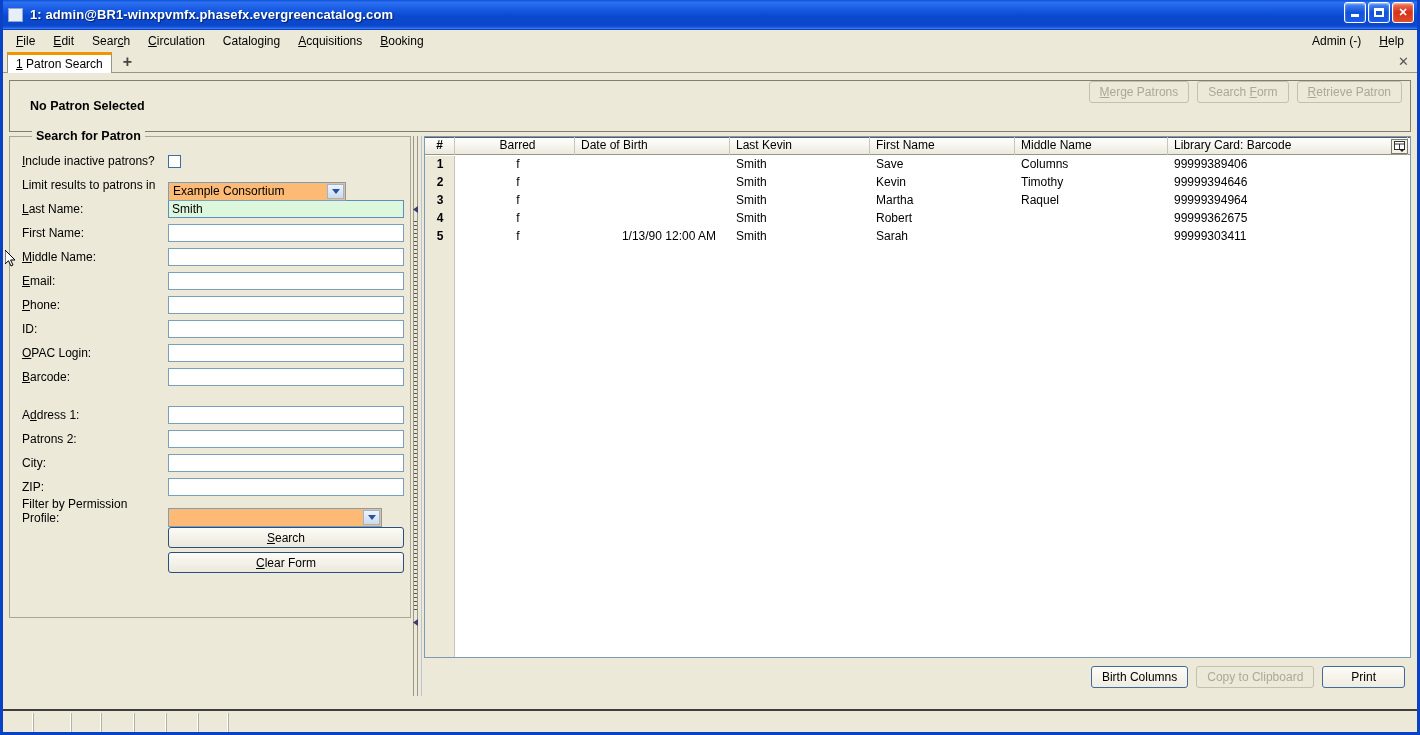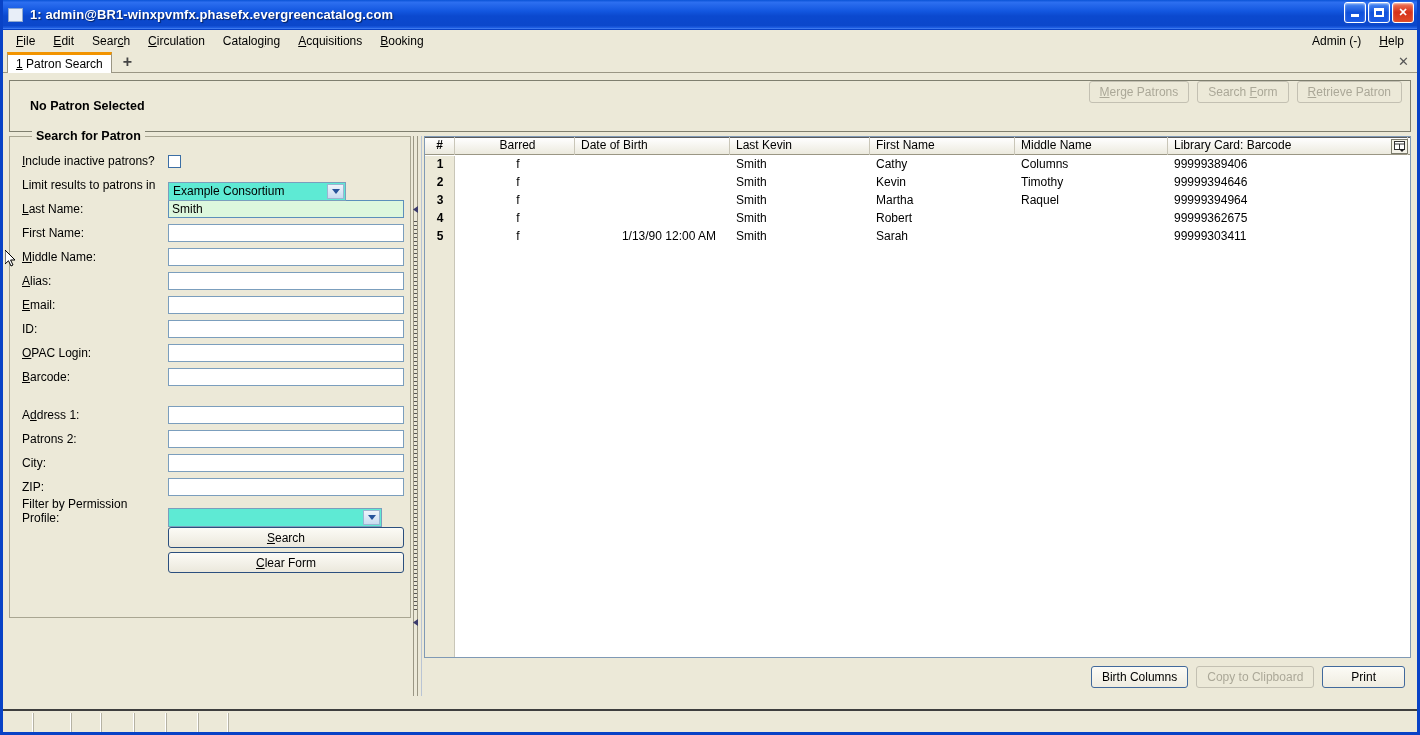--- a/index.html
+++ b/index.html
@@ -270,21 +270,21 @@
     outline: none;
   }
   .field.filled {
     background: #ddf7dd;
     border-color: #5c8fbb;
   }
   .select {
     width: 178px;
     height: 19px;
     border: 1px solid #7b9ebd;
-    background: #5eead4;
+    background: #fdba74;
     display: flex;
     align-items: center;
     padding-left: 4px;
     font-size: 12px;
     position: relative;
     cursor: default;
     margin-top: 12px;
   }
   .select.wide { width: 214px; }
   .select .arrowbox {
@@ -528,30 +528,30 @@
           <div class="form-row">
             <div class="lbl">First Name:</div>
             <input class="field" value="" style="">
           </div>
 
           <div class="form-row">
             <div class="lbl"><u>M</u>iddle Name:</div>
             <input class="field" value="" style="">
           </div>
 
-          <div class="form-row">
-            <div class="lbl"><u>A</u>lias:</div>
-            <input class="field" value="" style="">
-          </div>
 
           <div class="form-row">
             <div class="lbl"><u>E</u>mail:</div>
             <input class="field" value="" style="">
           </div>
 
+          <div class="form-row">
+            <div class="lbl"><u>P</u>hone:</div>
+            <input class="field" value="" style="">
+          </div>
 
           <div class="form-row">
             <div class="lbl">ID:</div>
             <input class="field" value="" style="">
           </div>
 
           <div class="form-row">
             <div class="lbl"><u>O</u>PAC Login:</div>
             <input class="field" value="" style="">
           </div>
@@ -634,21 +634,21 @@
               </svg>
             </div>
           </div>
 
           <div class="grid-body">
             <div class="grid-row">
               <div class="gc col-num">1</div>
               <div class="gc col-barred">f</div>
               <div class="gc col-dob dob-cell"></div>
               <div class="gc col-last">Smith</div>
-              <div class="gc col-first">Cathy</div>
+              <div class="gc col-first">Save</div>
               <div class="gc col-mid">Columns</div>
               <div class="gc col-card">99999389406</div>
             </div>
             <div class="grid-row">
               <div class="gc col-num">2</div>
               <div class="gc col-barred">f</div>
               <div class="gc col-dob dob-cell"></div>
               <div class="gc col-last">Smith</div>
               <div class="gc col-first">Kevin</div>
               <div class="gc col-mid">Timothy</div>

